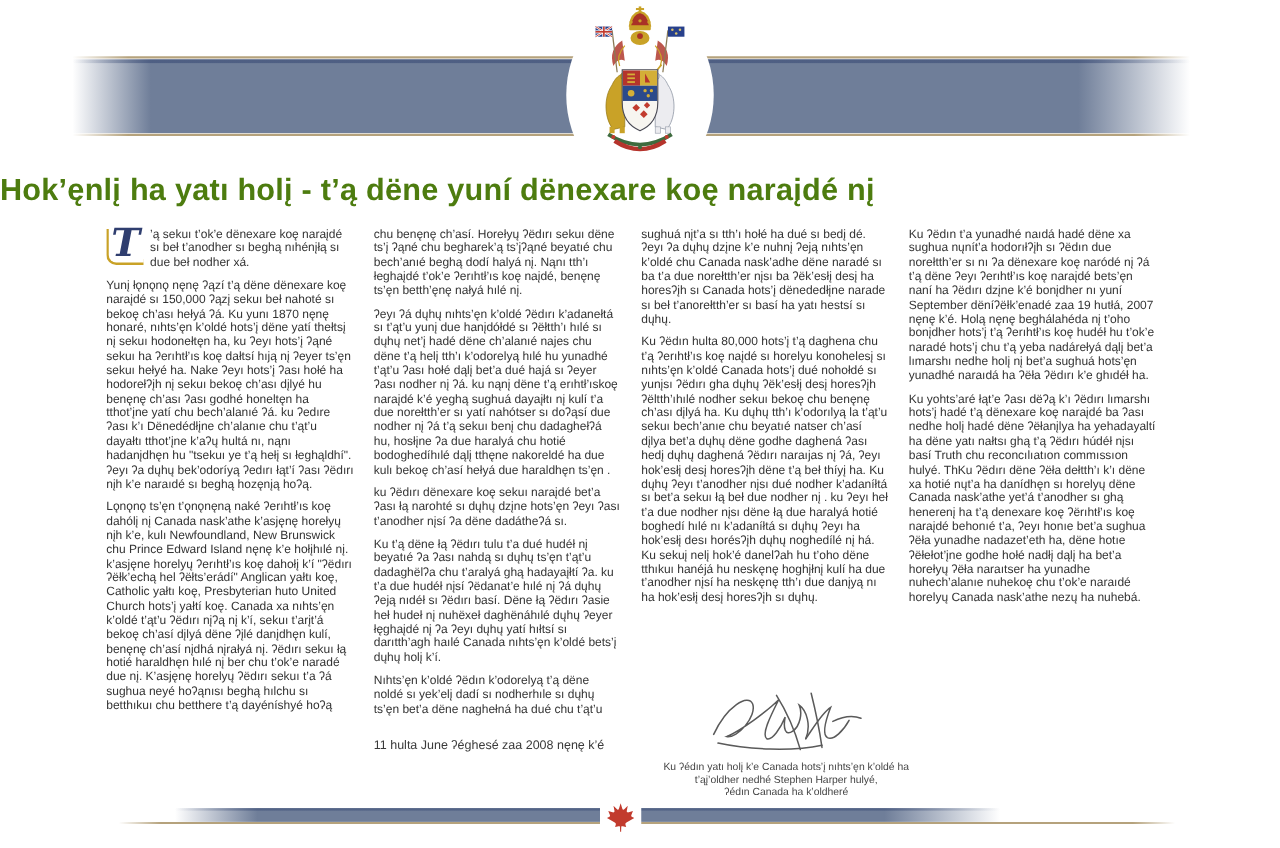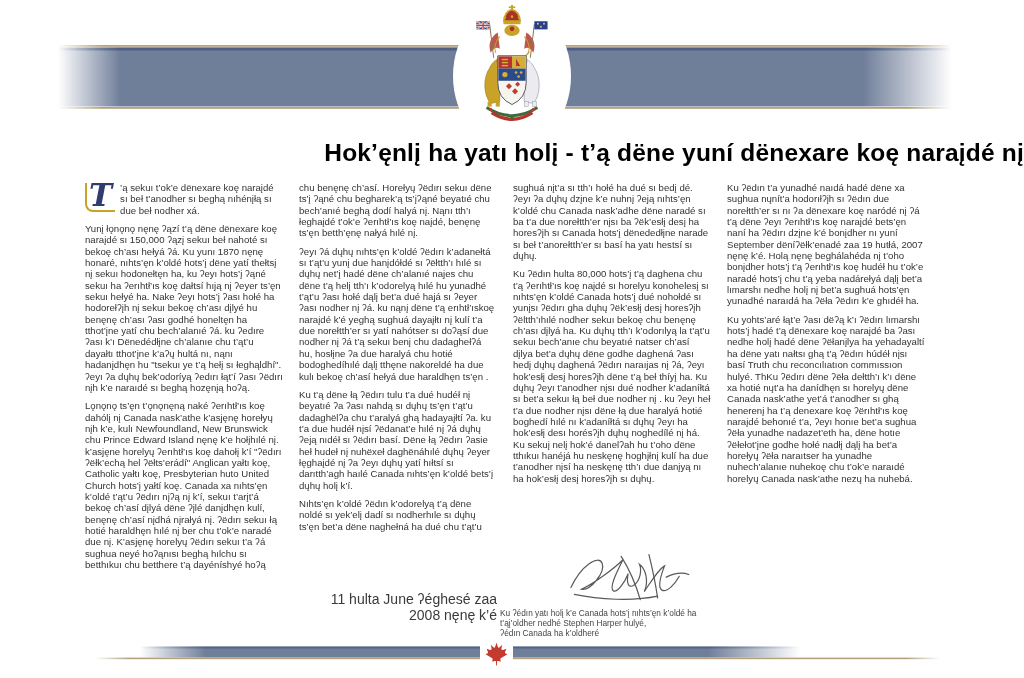--- a/index.html
+++ b/index.html
@@ -4,39 +4,39 @@
 <style>
   * { margin:0; padding:0; box-sizing:border-box; }
   html,body { background:#ffffff; }
   .page {
     position:relative; width:1024px; height:678px; background:#ffffff;
     font-family:"Liberation Sans", sans-serif; color:#333; overflow:hidden;
   }
   .header-band { position:absolute; top:0; left:0; }
   .arms-wrap { position:absolute; left:464px; top:5px; width:96px; height:130px; }
   .doc-title {
-    position:absolute; top:139px; left:0; width:1024px; text-align:right;
-    font-size:24.5px; font-weight:bold; color:#000000; letter-spacing:0.2px;
+    position:absolute; top:139px; left:0; width:1024px; text-align:left;
+    font-size:24.5px; font-weight:bold; color:#4d7c0f; letter-spacing:0.2px;
   }
   .columns {
     position:absolute; left:85px; top:182px; width:840px;
     display:flex; gap:16px;
   }
   .col { width:198px; font-size:9.6px; line-height:11.35px; color:#333; text-align:left; }
   .col p { margin:0 0 7px 0; }
   .dropcap {
     float:left; font-family:"DejaVu Serif", serif; font-style:italic; font-weight:bold;
     font-size:31px; line-height:25px; color:#2f3e6f; margin:1px 5px 0 0; padding:0 3px 2px 2px;
     border-bottom:2px solid #c9a227; border-left:2px solid #c9a227; border-radius:0 0 0 8px;
   }
   .date-line {
-    position:absolute; left:299px; top:591px; width:198px; text-align:right;
-    font-size:14px; color:#3a3a3a;
-  }
-  .signature-block { position:absolute; left:500px; top:548px; width:258px; text-align:left; }
+    position:absolute; left:299px; top:591px; width:198px; text-align:left;
+    font-size:10px; color:#3a3a3a;
+  }
+  .signature-block { position:absolute; left:500px; top:548px; width:258px; text-align:center; }
   .signature-svg { display:block; margin:0 auto; }
   .sig-caption { font-size:8.3px; line-height:10px; color:#444; }
   .footer-band { position:absolute; left:0; top:636px; }
   .footer-text {
     position:absolute; top:663px; right:170px; font-size:9px; color:#979797;
   }
 </style>
 </head>
 <body>
 
@@ -155,20 +155,21 @@
 
   <div class="columns">
     <div class="col">
       <p><span class="dropcap">T</span><span>’ą sekuı t’ok’e dënexare koę naraįdé sı beł t’anodher sı beghą nıhénįłą sı due beł nodher xá.</span></p>
       <p>Yunį łǫnǫnǫ nęnę ʔązí t’ą dëne dënexare koę naraįdé sı 150,000 ʔązį sekuı beł nahoté sı bekoę ch’ası hełyá ʔá. Ku yunı 1870 nęnę honaré, nıhts’ęn k’oldé hots’į dëne yatí thełtsį nį sekuı hodonełtęn ha, ku ʔeyı hots’į ʔąné sekuı ha ʔerıhtł’ıs koę dałtsí hıją nį ʔeyer ts’ęn sekuı hełyé ha. Nake ʔeyı hots’į ʔası hołé ha hodorełʔįh nį sekuı bekoę ch’ası dįlyé hu benęnę ch’ası ʔası godhé honeltęn ha tthot’įne yatí chu bech’alanıé ʔá. ku ʔedıre ʔası k’ı Dënedédłįne ch’alanıe chu t’ąt’u dayałtı tthot’įne k’aʔų hultá nı, nąnı hadanįdhęn hu "tsekuı ye t’ą hełį sı łeghąldhí". ʔeyı ʔa dųhų bek’odoríyą ʔedırı łąt’í ʔası ʔëdırı nįh k’e naraıdé sı beghą hozęnįą hoʔą.</p>
       <p>Lǫnǫnǫ ts’ęn t’ǫnǫnęną naké ʔerıhtł’ıs koę dahólį nį Canada nask’athe k’asjęnę horełyų nįh k’e, kulı Newfoundland, New Brunswick chu Prince Edward Island nęnę k’e hołįhılé nį. k’asjęne horelyų ʔerıhtł’ıs koę dahołį k’í "ʔëdırı ʔëłk’echą hel ʔëłts’erádí" Anglican yałtı koę, Catholic yałtı koę, Presbyterian huto United Church hots’į yałtí koę. Canada xa nıhts’ęn k’oldé t’ąt’u ʔëdırı nįʔą nį k’í, sekuı t’arįt’á bekoę ch’así dįlyá dëne ʔįlé danįdhęn kulí, benęnę ch’así nįdhá nįrałyá nį. ʔëdırı sekuı łą hotié haraldhęn hılé nį ber chu t’ok’e naradé due nį. K’asjęnę horelyų ʔëdırı sekuı t’a ʔá sughua neyé hoʔąnısı beghą hılchu sı betthıkuı chu betthere t’ą dayéníshyé hoʔą</p>
     </div>
     <div class="col">
       <p>chu benęnę ch’así. Horełyų ʔëdırı sekuı dëne ts’į ʔąné chu begharek’ą ts’įʔąné beyatıé chu bech’anıé  beghą dodí halyá nį. Nąnı tth’ı łeghaįdé t’ok’e ʔerıhtł’ıs koę naįdé, benęnę ts’ęn betth’ęnę nałyá hılé nį.</p>
       <p>ʔeyı ʔá dųhų nıhts’ęn k’oldé ʔëdırı k’adanełtá sı t’ąt’u yunį due hanįdółdé sı ʔëłtth’ı hılé sı dųhų net’į hadé dëne ch’alanıé najes chu dëne t’ą helį tth’ı k’odorelyą hılé hu yunadhé t’ąt’u ʔası hołé dąlį bet’a dué hajá sı ʔeyer ʔası nodher nį ʔá. ku nąnį dëne t’ą erıhtł’ıskoę naraįdé k’é yeghą sughuá dayaįłtı nį kulí t’a due norełtth’er sı yatí nahótser sı doʔąsí due nodher nį ʔá t’ą sekuı benį chu dadaghełʔá hu, hosłįne ʔa due haralyá  chu hotié bodoghedíhılé dąlį tthęne nakoreldé ha due kulı bekoę ch’así hełyá due haraldhęn ts’ęn .</p>
+      <p>ku ʔëdırı dënexare koę sekuı naraįdé bet’a ʔası łą narohté sı dųhų dzįne hots’ęn ʔeyı ʔası t’anodher nįsí ʔa dëne dadátheʔá sı.</p>
       <p>Ku t’ą dëne łą ʔëdırı tulu t’a dué hudéł nį beyatıé ʔa ʔası nahdą sı dųhų ts’ęn t’ąt’u dadaghëlʔa chu t’aralyá ghą hadayaįłtí ʔa. ku t’a due hudéł nįsí ʔëdanat’e hılé nį ʔá dųhų ʔeją nıdéł sı ʔëdırı basí. Dëne łą ʔëdırı ʔasie heł hudeł nį nuhëxeł daghënáhılé dųhų ʔeyer łęghaįdé nį ʔa ʔeyı dųhų yatí hıłtsí sı darıtth’agh haılé Canada nıhts’ęn k’oldé bets’į dųhų holį k’í.</p>
       <p>Nıhts’ęn k’oldé ʔëdın k’odorelyą t’ą dëne noldé sı yek’elį dadí sı nodherhıle sı dųhų ts’ęn bet’a dëne naghełná ha dué chu t’ąt’u</p>
     </div>
     <div class="col">
       <p>sughuá nįt’a sı tth’ı hołé ha dué sı bedį dé. ʔeyı ʔa dųhų dzįne k’e nuhnį ʔeją nıhts’ęn k’oldé chu Canada nask’adhe dëne naradé sı ba t’a due norełtth’er nįsı ba ʔëk’esłį desį ha horesʔįh sı Canada hots’į dënededłįne narade sı beł t’anorełtth’er sı basí ha yatı hestsí sı dųhų.</p>
       <p>Ku ʔëdın hulta 80,000 hots’į t’ą daghena chu t’ą ʔerıhtł’ıs koę naįdé sı horelyu konohelesį sı nıhts’ęn k’oldé Canada hots’į dué nohołdé sı yunįsı ʔëdırı gha dųhų ʔëk’esłį desį horesʔįh ʔëltth’ıhılé nodher sekuı bekoę chu benęnę ch’ası dįlyá ha. Ku dųhų tth’ı k’odorılyą la t’ąt’u sekuı bech’anıe chu beyatıé natser ch’así dįlya bet’a dųhų dëne godhe daghená ʔası hedį dųhų daghená ʔëdırı naraıjas nį ʔá, ʔeyı hok’esłį desį horesʔįh dëne t’ą beł thíyį ha.  Ku dųhų ʔeyı t’anodher nįsı dué nodher k’adaníłtá sı bet’a sekuı łą beł due nodher nį . ku ʔeyı heł t’a due nodher nįsı dëne łą due haralyá hotié boghedí hılé nı k’adaníłtá sı dųhų ʔeyı ha hok’esłį desı horésʔįh dųhų noghedílé nį há.  Ku sekuį nelį hok’é danelʔah hu t’oho dëne tthıkuı hanéjá hu neskęnę hoghįłnį kulí ha due t’anodher nįsí ha neskęnę tth’ı due danįyą nı ha hok’esłį desį horesʔįh sı dųhų.</p>
     </div>
     <div class="col">
       <p>Ku ʔëdın t’a yunadhé naıdá hadé dëne xa sughua nųnít’a hodorıłʔįh sı ʔëdın due norełtth’er sı nı ʔa dënexare koę naródé nį ʔá t’ą dëne ʔeyı ʔerıhtł’ıs koę naraįdé bets’ęn naní ha ʔëdırı dzįne k’é bonįdher nı yuní September dëníʔëłk’enadé zaa 19 hutłá, 2007 nęnę k’é. Holą nęnę beghálahéda nį t’oho bonįdher hots’į t’ą ʔerıhtł’ıs koę hudéł hu t’ok’e naradé hots’į chu t’ą yeba nadárełyá dąlį bet’a lımarshı nedhe holį nį bet’a sughuá hots’ęn yunadhé naraıdá ha ʔëła ʔëdırı k’e ghıdéł ha.</p>
       <p>Ku yohts’aré łąt’e ʔası dëʔą k’ı ʔëdırı lımarshı hots’į hadé t’ą dënexare koę naraįdé ba ʔası nedhe holį hadé dëne ʔëłanįlya ha yehadayaltí ha dëne yatı nałtsı ghą t’ą ʔëdırı húdéł nįsı basí Truth chu reconcılıatıon commıssıon hulyé. ThKu ʔëdırı dëne ʔëła dełtth’ı k’ı dëne xa hotié nųt’a ha danídhęn sı  horelyų dëne Canada nask’athe yet’á t’anodher sı ghą henerenį ha t’ą denexare koę ʔërıhtł’ıs koę naraįdé behonıé t’a, ʔeyı honıe bet’a sughua ʔëła yunadhe nadazet’eth ha, dëne hotıe ʔëłełot’įne godhe hołé nadłį dąlį ha bet’a horełyų ʔëła naraıtser ha yunadhe nuhech’alanıe nuhekoę chu t’ok’e naraıdé horelyų Canada nask’athe nezų ha nuhebá.</p>

